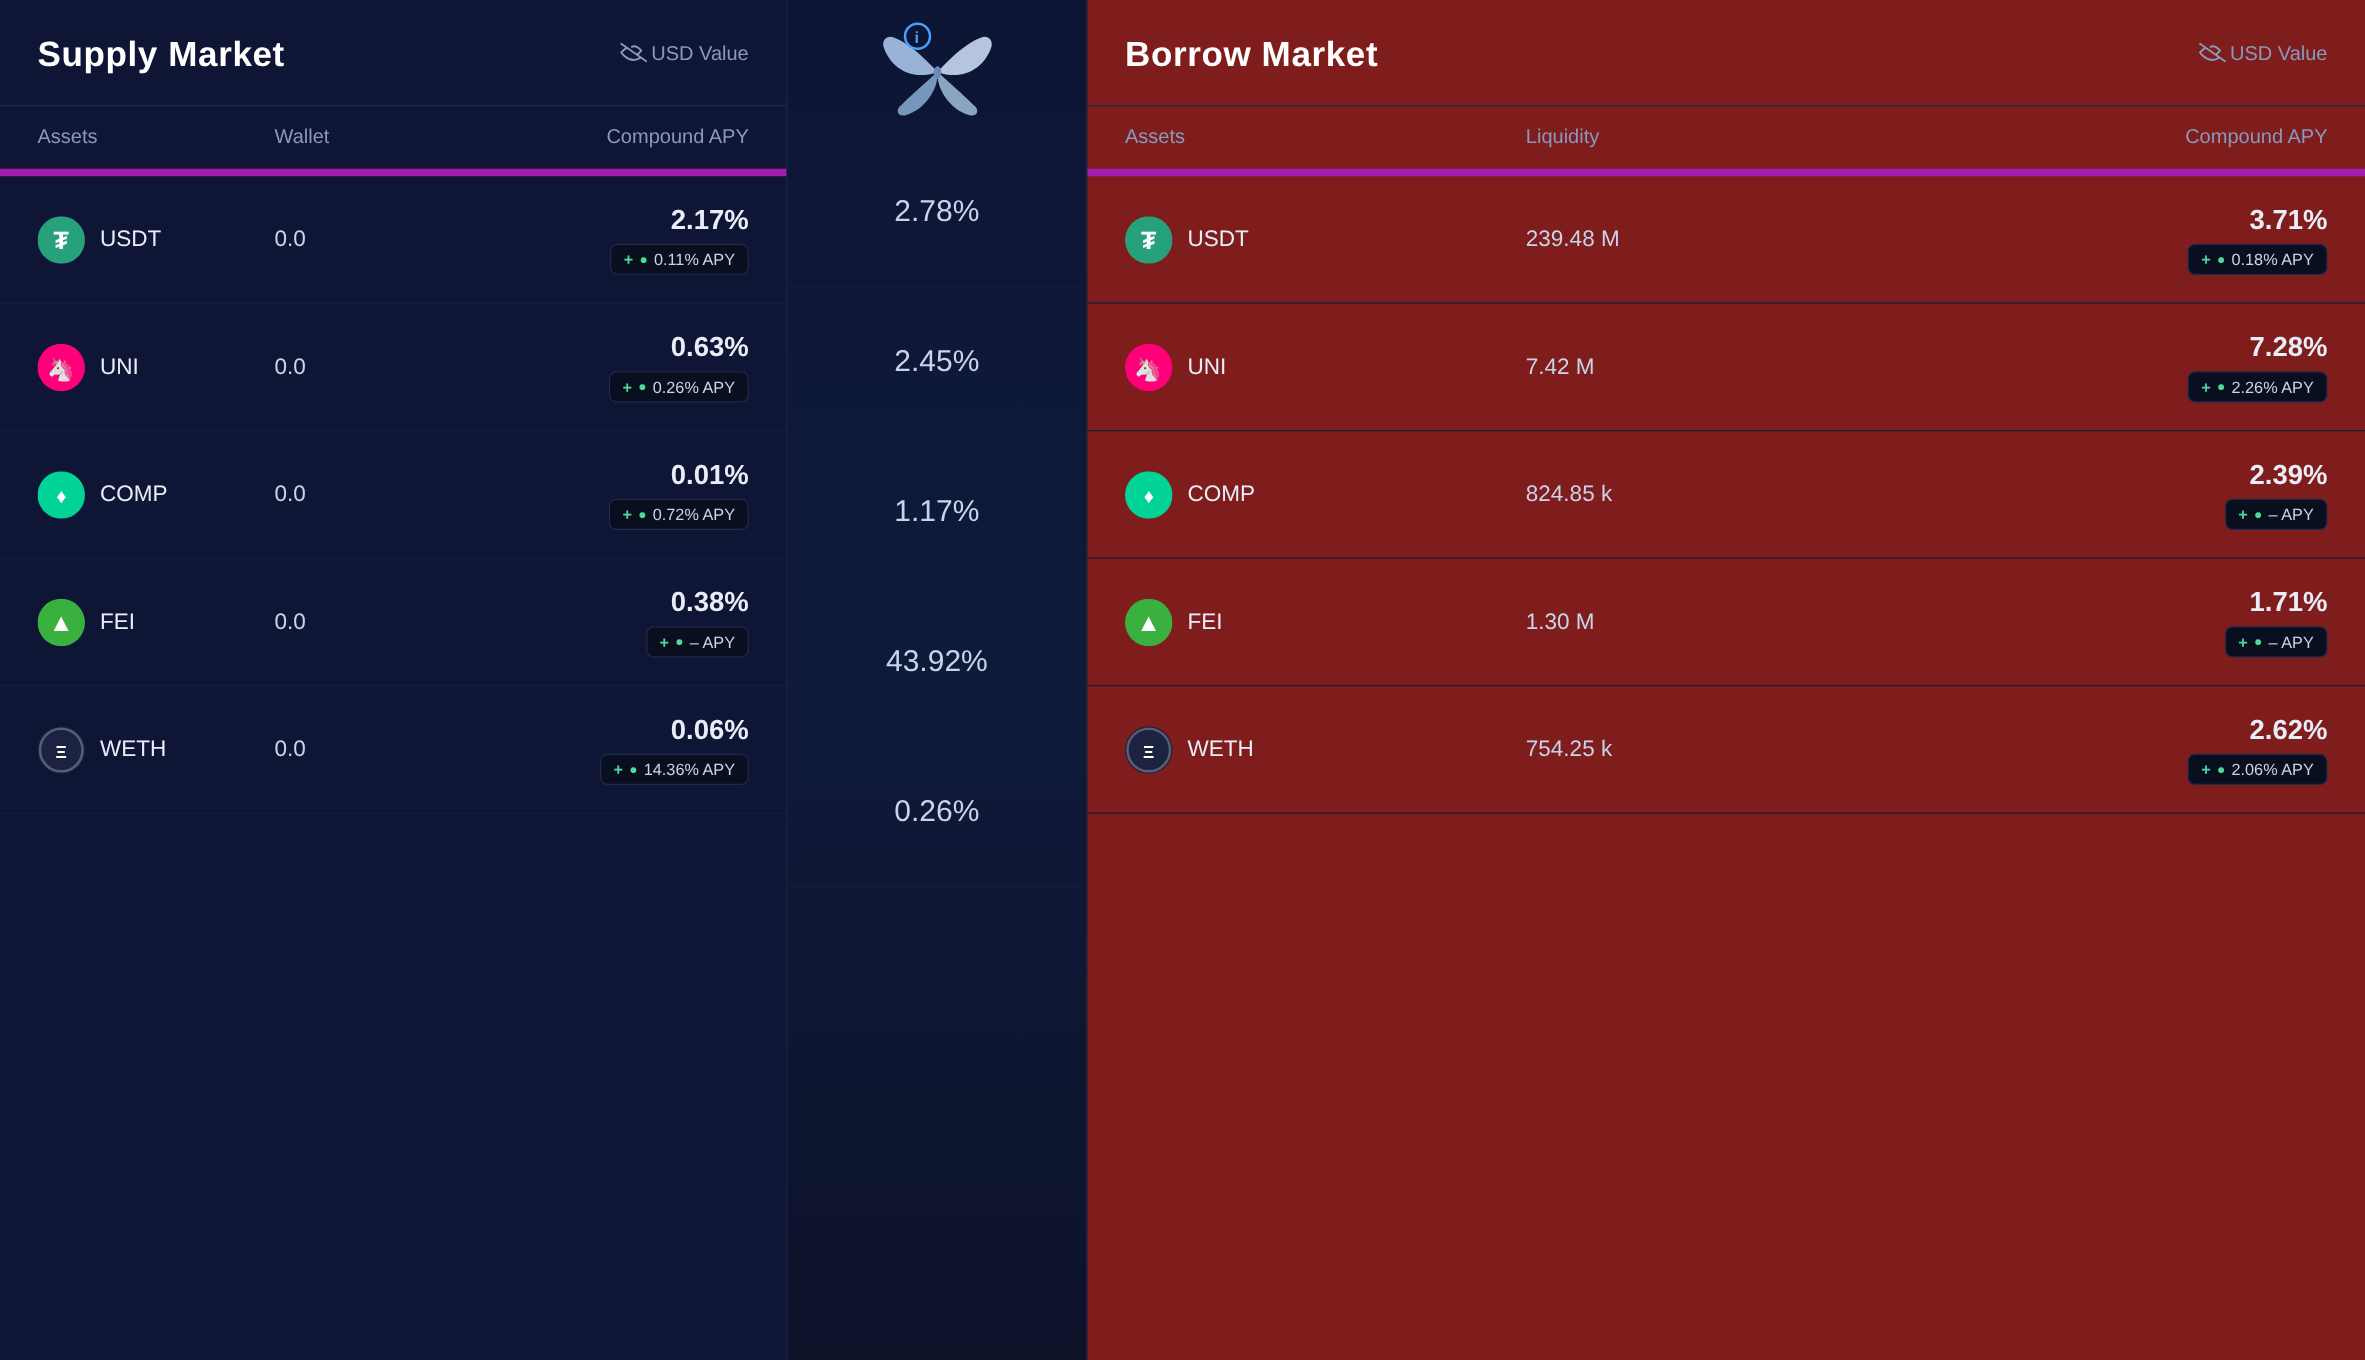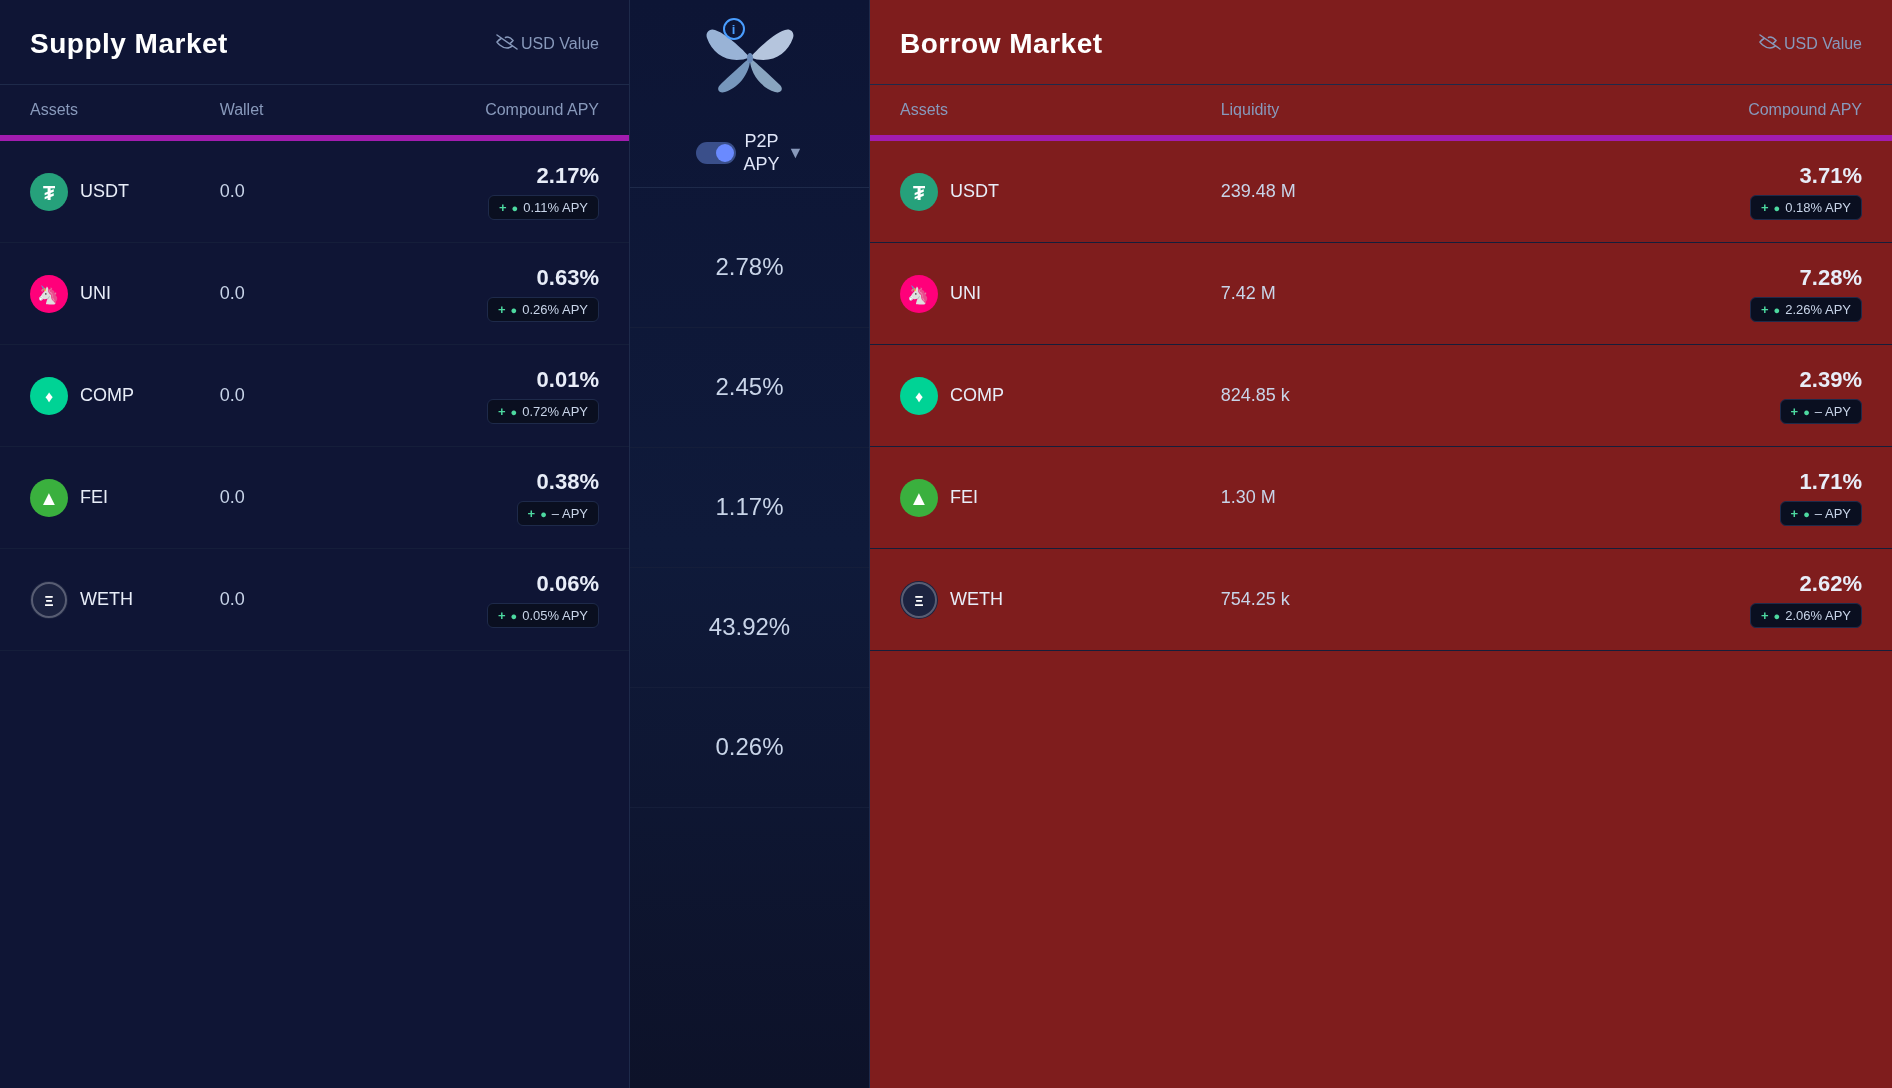--- a/index.html
+++ b/index.html
@@ -396,21 +396,21 @@
               </svg>
             </div>
       <span class="asset-name">WETH</span>
     </div>
     <span class="wallet-value">0.0</span>
     <div class="apy-cell">
       <span class="apy-main">0.06%</span>
       <div class="apy-badge">
         <span class="plus">+</span>
         <span class="leaf" style="color:#4dd9a0; font-size:11px;">●</span>
-        <span>0.05% APY</span>
+        <span>14.36% APY</span>
       </div>
     </div>
   </div>
       </div>
   </div>
 
   <div class="middle-panel">
     <div class="logo-area">
       <div class="info-circle">
         <span>i</span>
@@ -418,25 +418,20 @@
 
       <svg class="logo-butterfly" viewBox="0 0 90 75" fill="none" xmlns="http://www.w3.org/2000/svg">
         <path d="M45 37.5C45 37.5 25 15 10 10C5 8 0 12 2 18C8 35 25 45 45 37.5Z" fill="#a8c4e8" opacity="0.9"></path>
         <path d="M45 37.5C45 37.5 65 15 80 10C85 8 90 12 88 18C82 35 65 45 45 37.5Z" fill="#c8d8f0" opacity="0.9"></path>
         <path d="M45 37.5C45 37.5 25 55 15 65C11 69 14 74 20 72C36 67 46 50 45 37.5Z" fill="#8aaed4" opacity="0.85"></path>
         <path d="M45 37.5C45 37.5 65 55 75 65C79 69 76 74 70 72C54 67 44 50 45 37.5Z" fill="#a0bed8" opacity="0.85"></path>
         <ellipse cx="45" cy="38" rx="3" ry="5" fill="#6a8ab8"></ellipse>
       </svg>
     </div>
 
-    <div class="p2p-selector">
-      <div class="p2p-toggle"></div>
-      <span class="p2p-label">P2P<br>APY</span>
-      <span class="chevron-down">▼</span>
-    </div>
 
     <div class="p2p-apy-values" id="p2p-apy-values">
         <div class="p2p-apy-row">2.78%</div>
         <div class="p2p-apy-row">2.45%</div>
         <div class="p2p-apy-row">1.17%</div>
         <div class="p2p-apy-row">43.92%</div>
         <div class="p2p-apy-row">0.26%</div>
       </div>
   </div>
 

